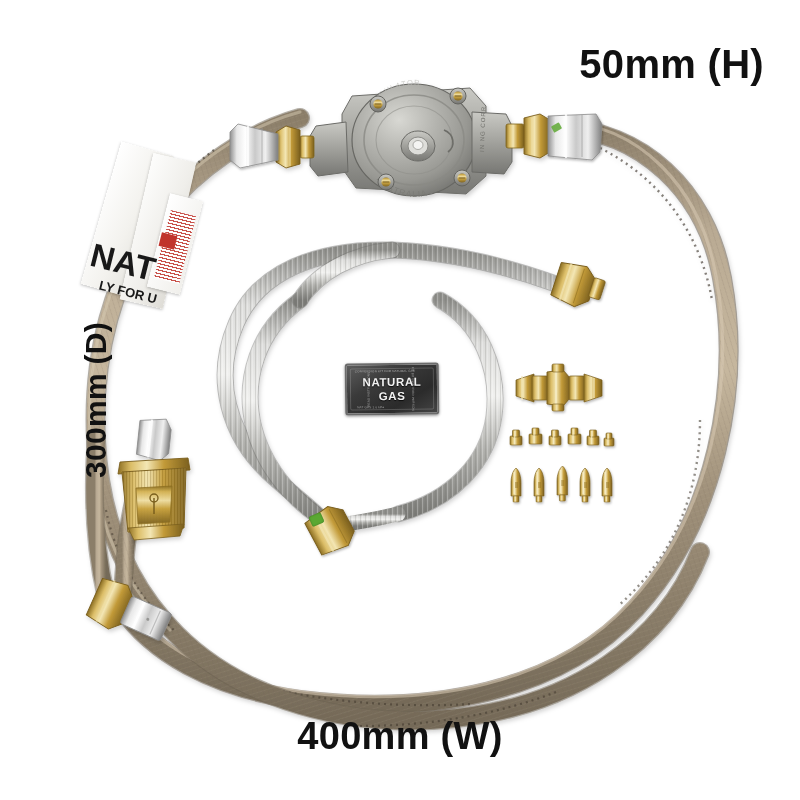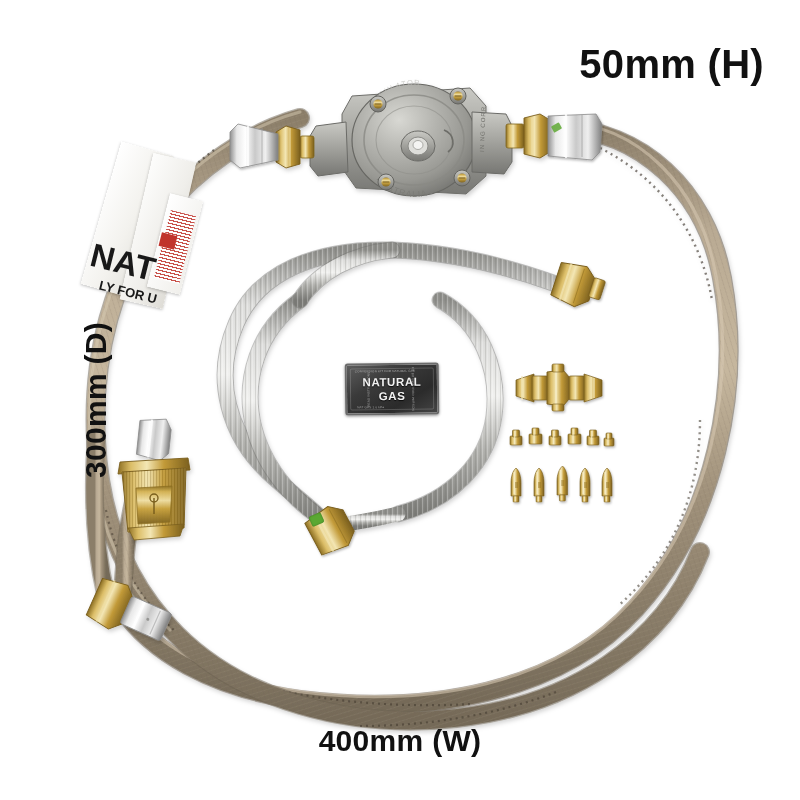--- a/index.html
+++ b/index.html
@@ -31,21 +31,21 @@
   }
   #label-height {
     right: 36px;
     top: 42px;
     font-size: 40px;
   }
   #label-width {
     left: 50%;
     transform: translateX(-50%);
     bottom: 42px;
-    font-size: 30px;
+    font-size: 38px;
     text-align: center;
   }
   #label-depth {
     left: 18px;
     top: 400px;
     font-size: 30px;
     transform: translateY(-50%) rotate(-90deg);
     transform-origin: center center;
   }
 

